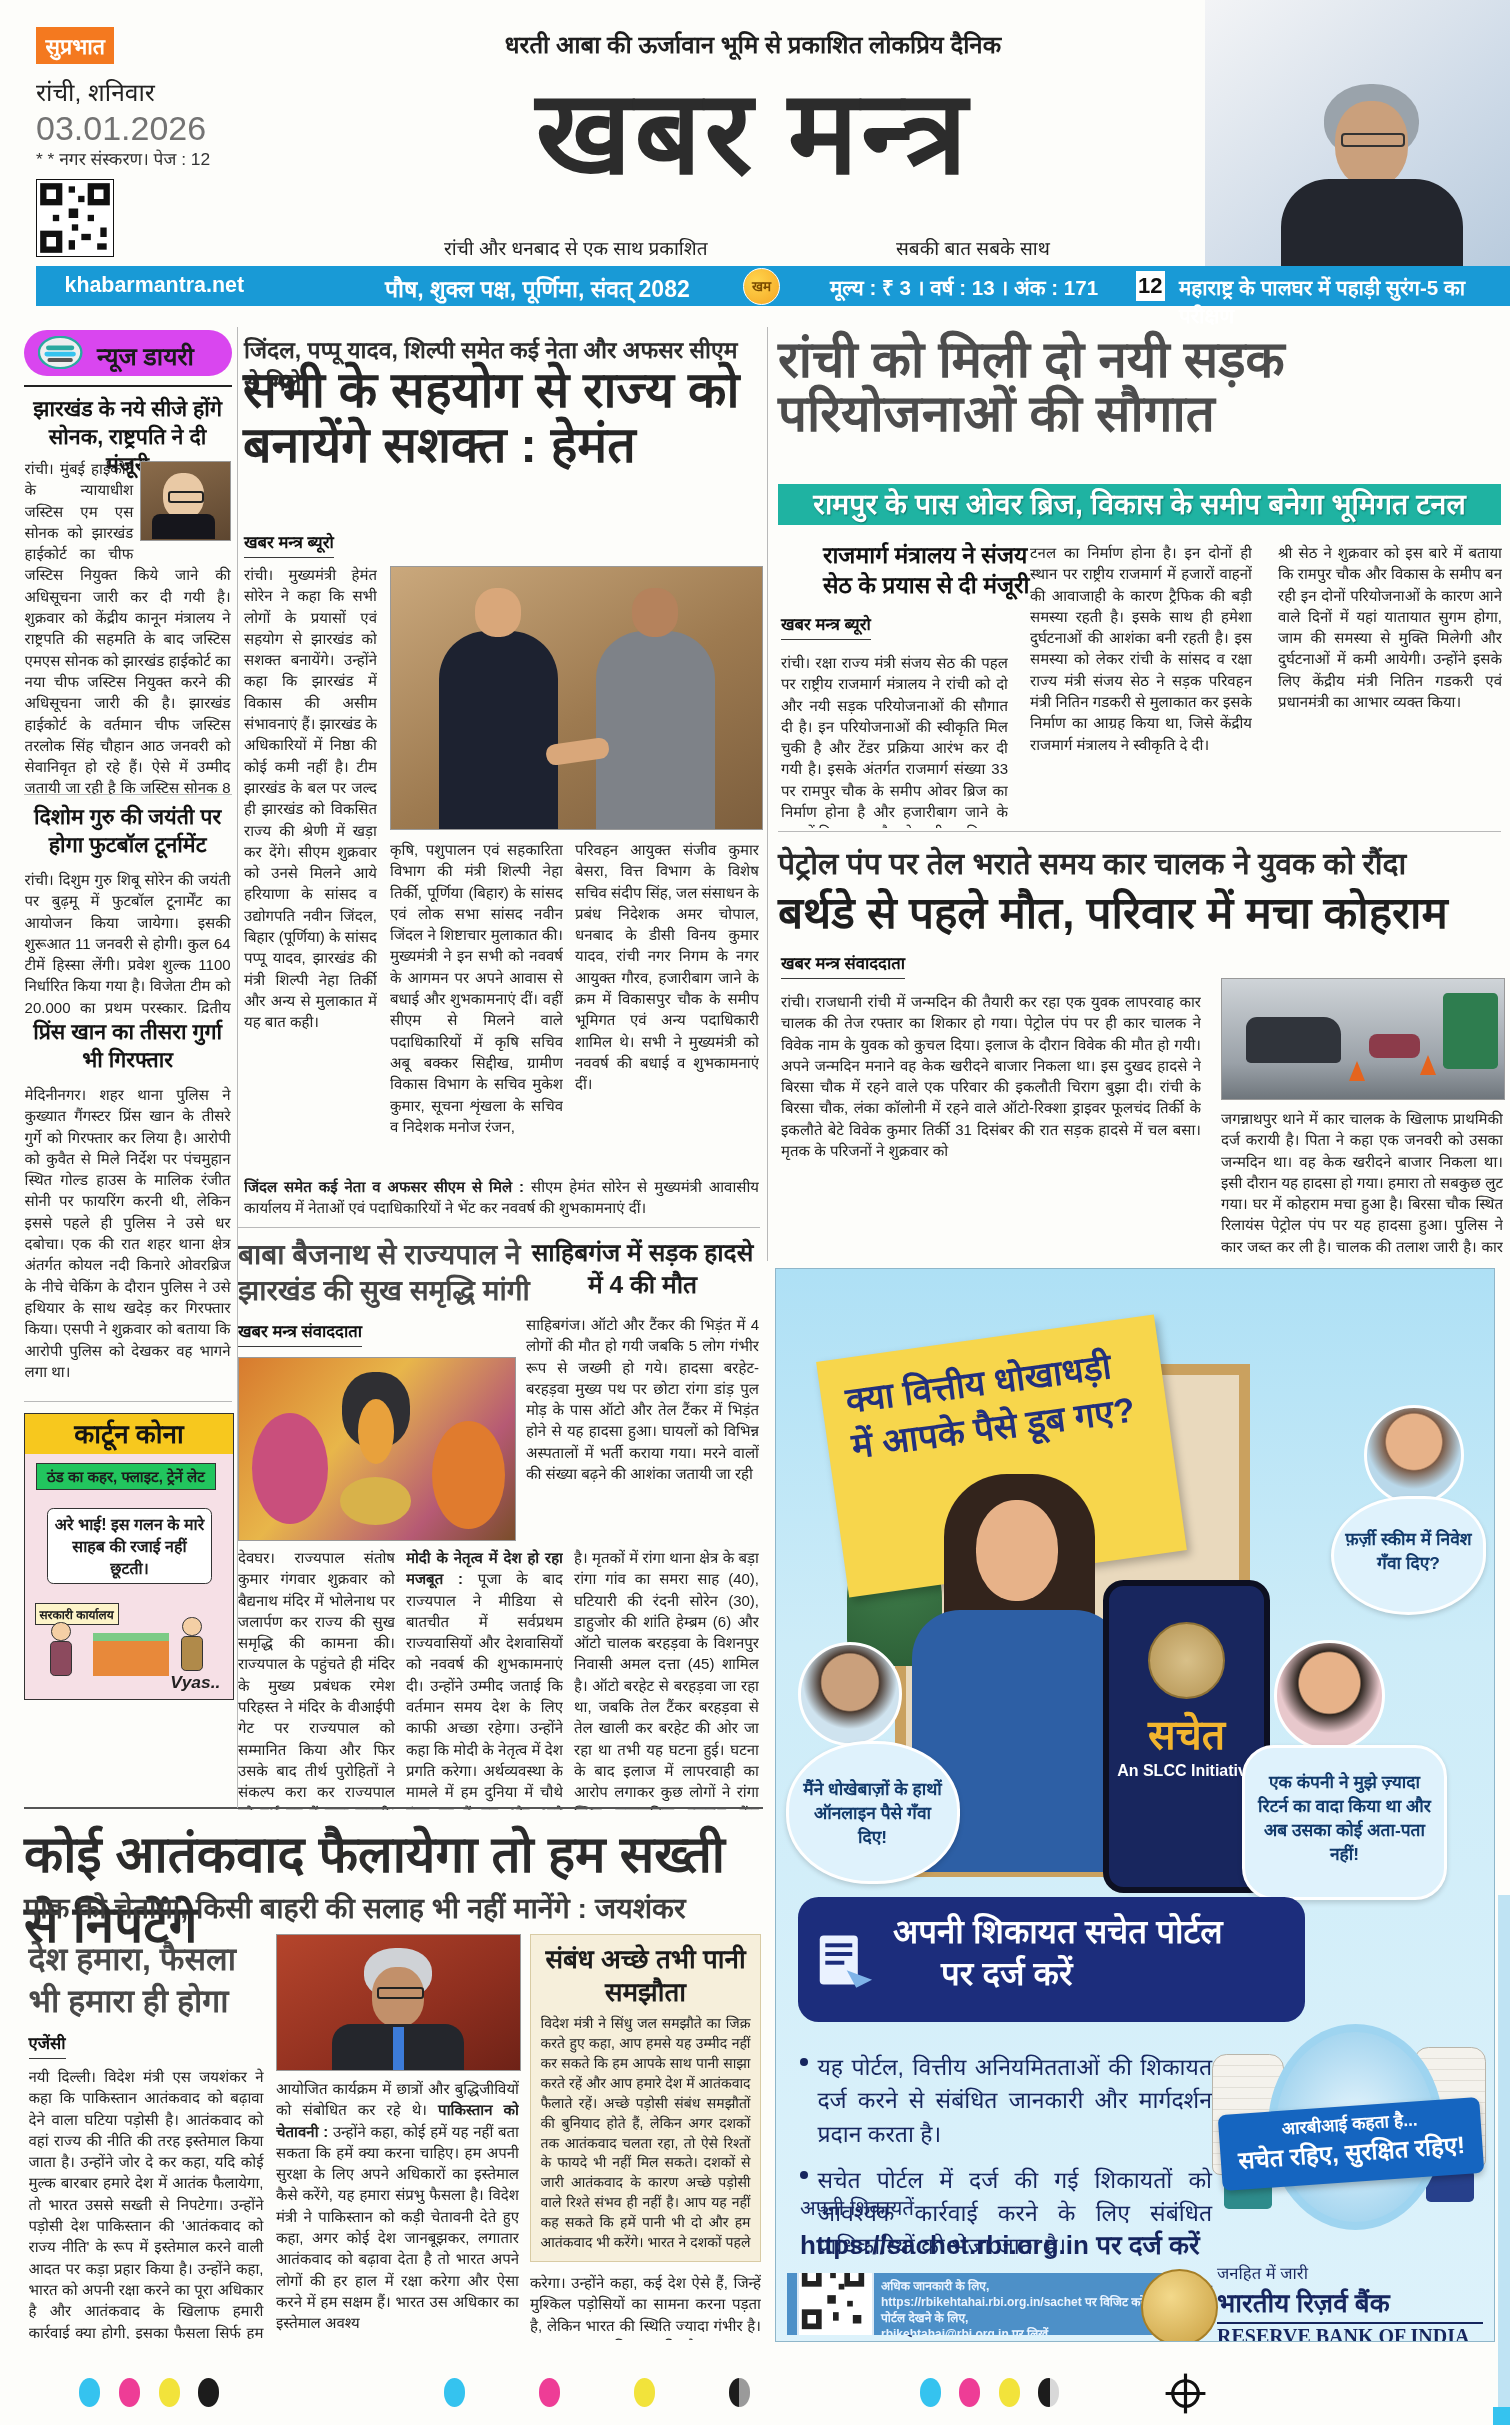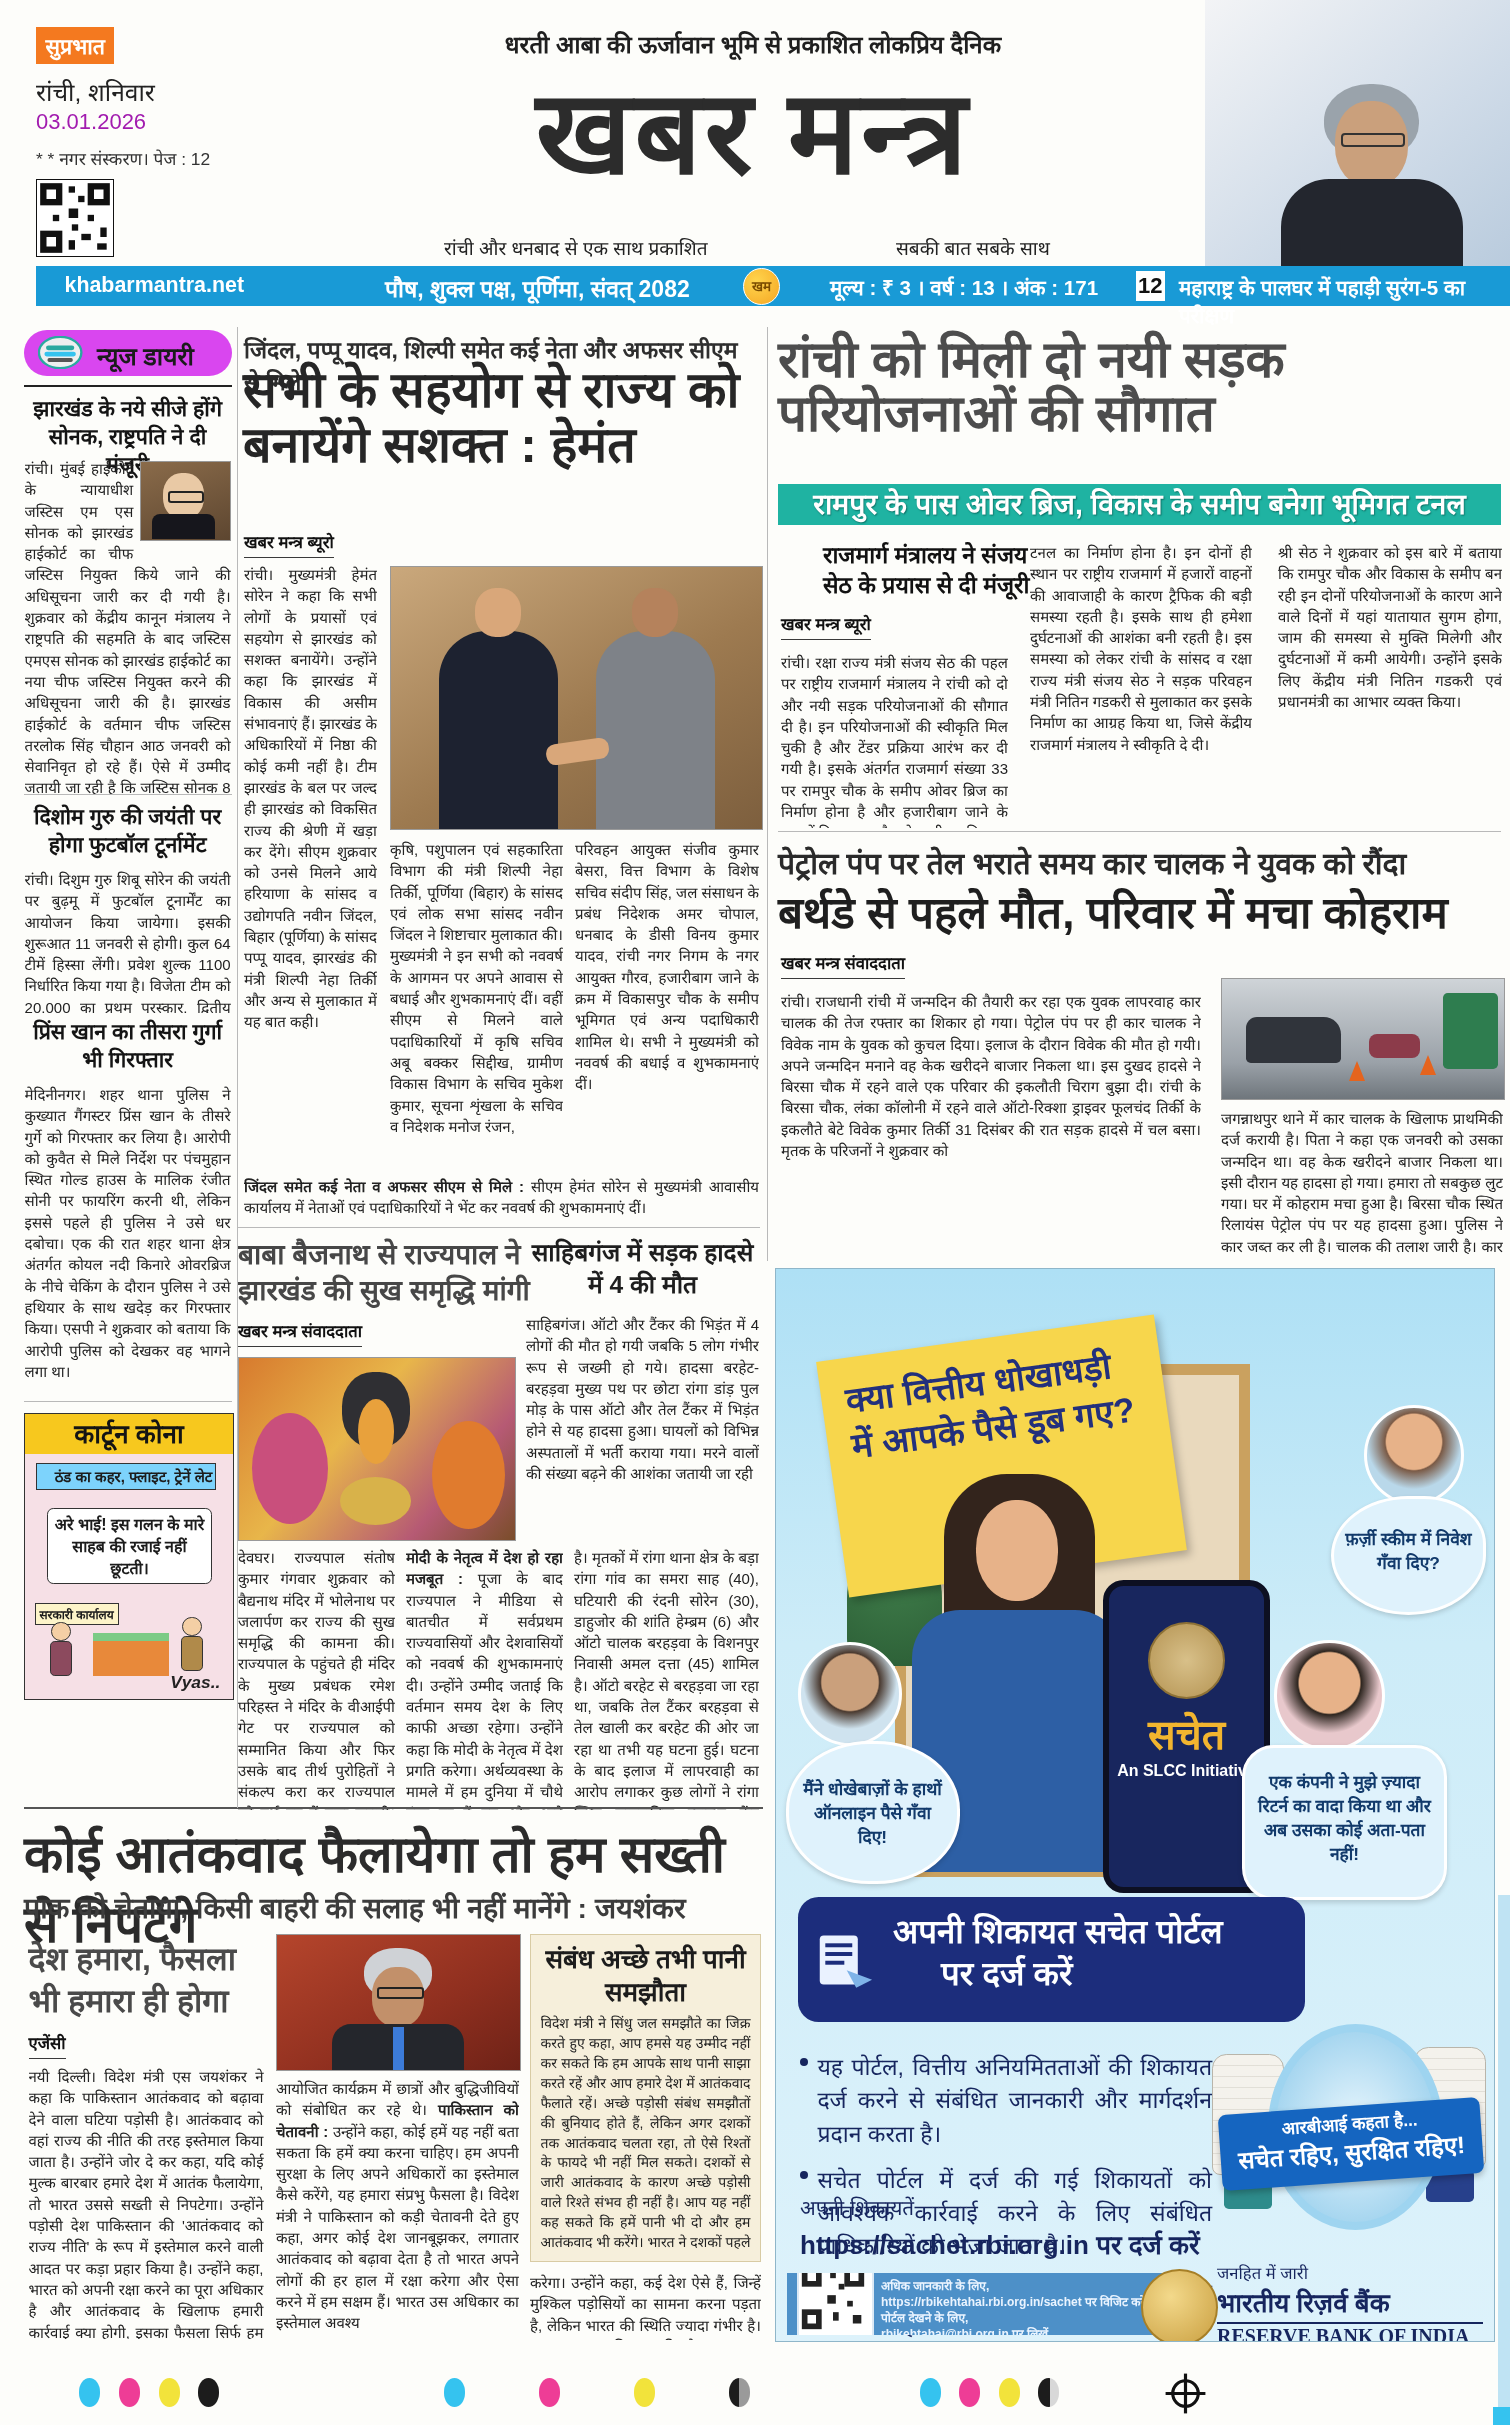--- a/index.html
+++ b/index.html
@@ -6,21 +6,21 @@
   .page{position:relative;width:1511px;height:2426px;background:#fdfdfa;overflow:hidden;
         font-family:"Liberation Sans",sans-serif;color:#1c1c1c;}
   .abs{position:absolute;}
   .vline{position:absolute;width:0.8px;background:#b9b9b9;}
   .hline{position:absolute;height:0.8px;background:#b9b9b9;}
   .body-text{font-size:15px;line-height:1.42;text-align:justify;color:#222;overflow:hidden;}
   .byline{font-weight:bold;font-size:16.6px;color:#111;border-bottom:1.6px solid #3a3a3a;display:inline-block;padding-bottom:4px;}
   
   .badge-suprabhat{left:36px;top:27px;background:#f4791f;color:#fff;font-size:21.4px;font-weight:bold;padding:4px 9.5px;}
   .city-day{left:36px;top:75px;font-size:24.6px;color:#222;}
-  .pub-date{left:36px;top:109px;font-size:22px;color:#a21caf;}
+  .pub-date{left:36px;top:109px;font-size:34px;color:#737373;}
   .edition{left:36px;top:146px;font-size:17.4px;color:#333;}
   .qr{left:36px;top:179px;width:76px;height:76px;background:#fff;border:1.6px solid #111;}
   .tagline{left:333px;top:27px;width:840px;text-align:center;font-size:24px;font-weight:bold;color:#1f1f1f;}
   .masthead{left:301px;top:52px;width:904px;text-align:center;font-size:117px;font-weight:900;color:#2c2c2c;letter-spacing:3.2px;line-height:1.4;font-family:"Liberation Serif",serif;}
   .pub-left{left:444px;top:235px;font-size:19px;color:#222;}
   .pub-right{left:896px;top:235px;font-size:19px;color:#222;}
   .minister-photo{left:1205px;top:0;width:306px;height:268px;background:linear-gradient(140deg,#f3f4f6,#cfdbe8 60%,#b9cbdd);}
   .topstrip{left:36px;top:266px;width:1474px;height:40px;background:#199ad6;color:#fff;}
   .topstrip .s-site{position:absolute;left:28.5px;top:7.1px;font-size:21.4px;font-weight:bold;}
   .topstrip .s-panchang{position:absolute;left:349px;top:5.5px;font-size:23px;font-weight:bold;}
@@ -37,21 +37,21 @@
   .diary-rule{left:24px;top:385px;width:208px;height:2.4px;background:#222;position:absolute;}
   .diary-head{position:absolute;width:206px;text-align:center;font-weight:900;font-size:21.4px;line-height:1.3;color:#141414;}
   .d-b{position:absolute;width:206px;}
   .photo-judge{float:right;width:89px;height:78px;margin:3.2px 0 4.8px 6.3px;background:linear-gradient(160deg,#8a6b4a,#5d4630);position:relative;border:0.8px solid #999;}
   .photo-judge .face{position:absolute;left:22px;top:11px;width:41px;height:46px;border-radius:45%;background:#e9c9a5;}
   .photo-judge .glasses{position:absolute;left:27px;top:28.5px;width:32px;height:8px;border:2.4px solid #222;border-radius:3.2px;background:transparent;}
   .photo-judge .robe{position:absolute;left:11px;top:52px;width:63px;height:25px;background:#16161c;border-radius:8px 8px 0 0;}
   
   .cartoon-box{left:24px;top:1413px;width:208px;height:285px;border:1.6px solid #333;background:#f6e0e6;position:absolute;overflow:hidden;}
   .cartoon-title{background:#f7c81e;height:40px;text-align:center;font-size:26px;font-weight:900;color:#141414;line-height:40px;}
-  .cart-caption{position:absolute;left:11px;top:49px;width:173px;border:1.6px solid #333;background:#7dd3fc;font-size:15px;font-weight:bold;text-align:right;padding:2.4px;}
+  .cart-caption{position:absolute;left:11px;top:49px;width:173px;border:1.6px solid #333;background:#22c55e;font-size:15px;font-weight:bold;text-align:center;padding:2.4px;}
   .cart-bubble{position:absolute;left:22px;top:94px;width:155px;border:1.6px solid #333;background:#fff;border-radius:6.3px;font-size:16px;font-weight:bold;text-align:center;padding:4px;}
   .cart-sign{position:absolute;left:9.5px;top:189px;border:1.6px solid #333;background:#fdf4c9;font-size:12px;font-weight:bold;padding:1.6px 4px;}
   .cart-sig{position:absolute;right:12.7px;bottom:6.3px;font-size:17.4px;font-style:italic;font-weight:bold;color:#222;}
   .desk{position:absolute;left:68px;top:219px;width:76px;height:35px;background:#e8893a;border-top:8px solid #7ccb86;}
   .fig{position:absolute;width:24px;height:55px;}
   .fig .h{width:17.4px;height:17.4px;border-radius:50%;background:#f4cfa5;border:1.6px solid #333;margin:0 auto;}
   .fig .b{width:20.6px;height:33px;margin:0 auto;border:1.6px solid #333;border-radius:4.8px;}
   
   .lead-kicker{left:244px;top:333px;width:515px;font-size:23px;font-weight:bold;color:#2e2e2e;}
   .lead-head{left:243px;top:363px;width:520px;font-size:50px;font-weight:900;line-height:1.1;color:#262626;}

